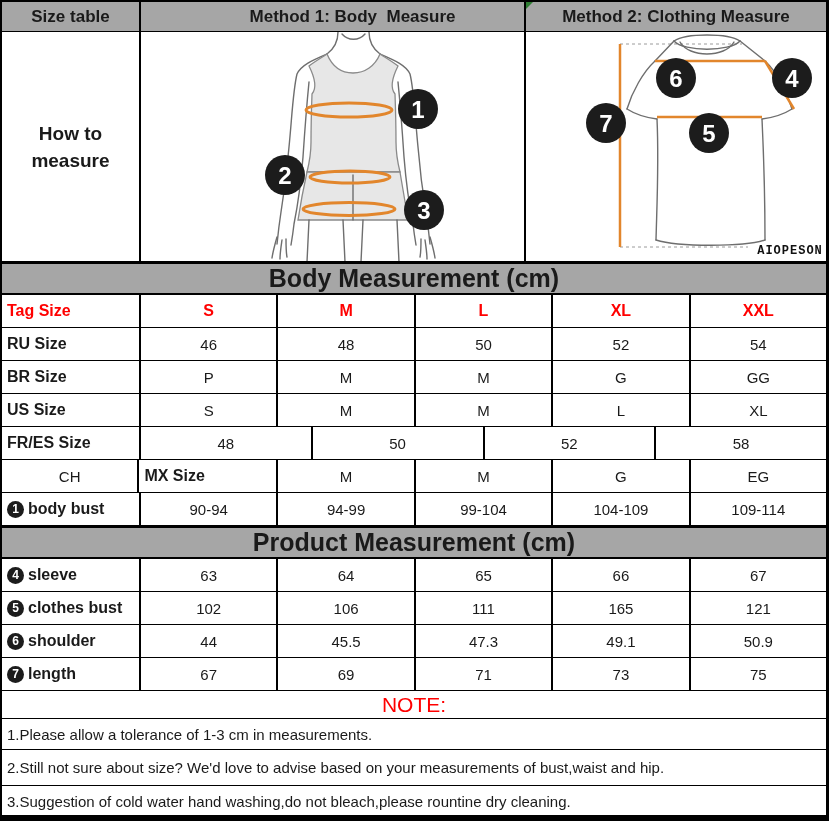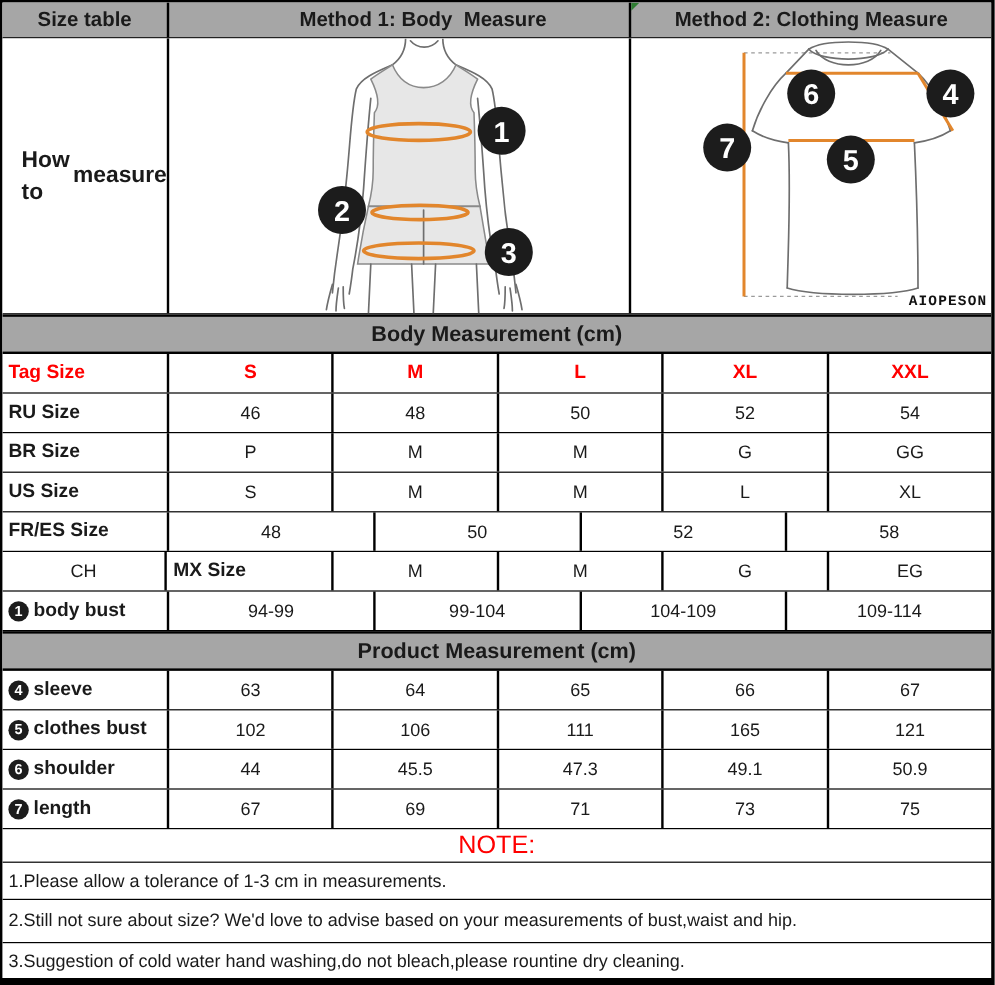--- a/index.html
+++ b/index.html
@@ -28,32 +28,32 @@
   .c-m1    { flex: 0 0 345px; border-right: 2px solid #000; margin-left: 40px; }
   .c-m2    { flex: 1 1 auto; position: relative; }
   .c-m2 .excel-flag {
     position:absolute; top:0; left:0; width:0; height:0;
     border-top: 7px solid #2e7d32; border-right: 7px solid transparent;
   }
 
   
   .illus-row { height: 230px; border-bottom: 1px solid #000; background:#fff; }
   .howto {
-    display:flex; flex-direction:row; align-items:center; justify-content:center;
-    font-weight:bold; font-size:19px; line-height:27px;padding-left:16px;
+    display:flex; flex-direction:column; align-items:center; justify-content:center;
+    font-weight:bold; font-size:19px; line-height:27px;
   }
   .illus { display:block; }
   .illus svg { display:block; }
 
   
   .band {
     height: 33px; background:#a6a6a6;
     border-top: 2px solid #000; border-bottom: 2px solid #000;
     display:flex; align-items:center; justify-content:center;
-    font-weight:bold; font-size:18px;
+    font-weight:bold; font-size:25px;
   }
 
   
   .trow { height: 33px; border-bottom: 1px solid #000; justify-content: center; }
   .trow:last-of-type { border-bottom: 1px solid #000; }
   .trow .lbl {
     flex: 0 0 139px; border-right: 2px solid #000;
     display:flex; align-items:center; padding-left:5px;
     font-weight:bold; font-size:16px; gap:4px; white-space:nowrap;
   }
@@ -262,20 +262,21 @@
     <div class="cell val">M</div>
     <div class="cell val">M</div>
     <div class="cell val">G</div>
     <div class="cell val">EG</div>
   </div>
   <div class="row trow">
     <div class="cell lbl">
         <span class="mk">1</span>
         <span>body bust</span>
       </div>
+    <div class="cell val">90-94</div>
     <div class="cell val">94-99</div>
     <div class="cell val">99-104</div>
     <div class="cell val">104-109</div>
     <div class="cell val">109-114</div>
   </div>
 
   <div class="band">Product Measurement (cm)</div>
 
   <div class="row trow">
     <div class="cell lbl">

